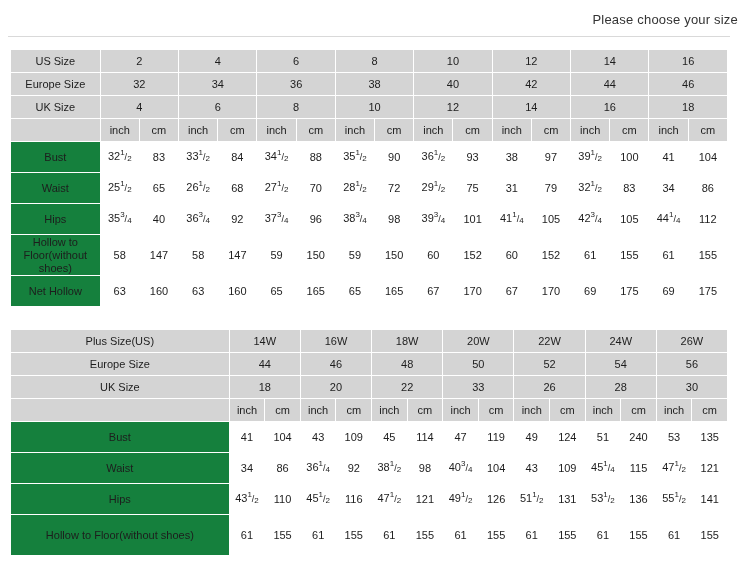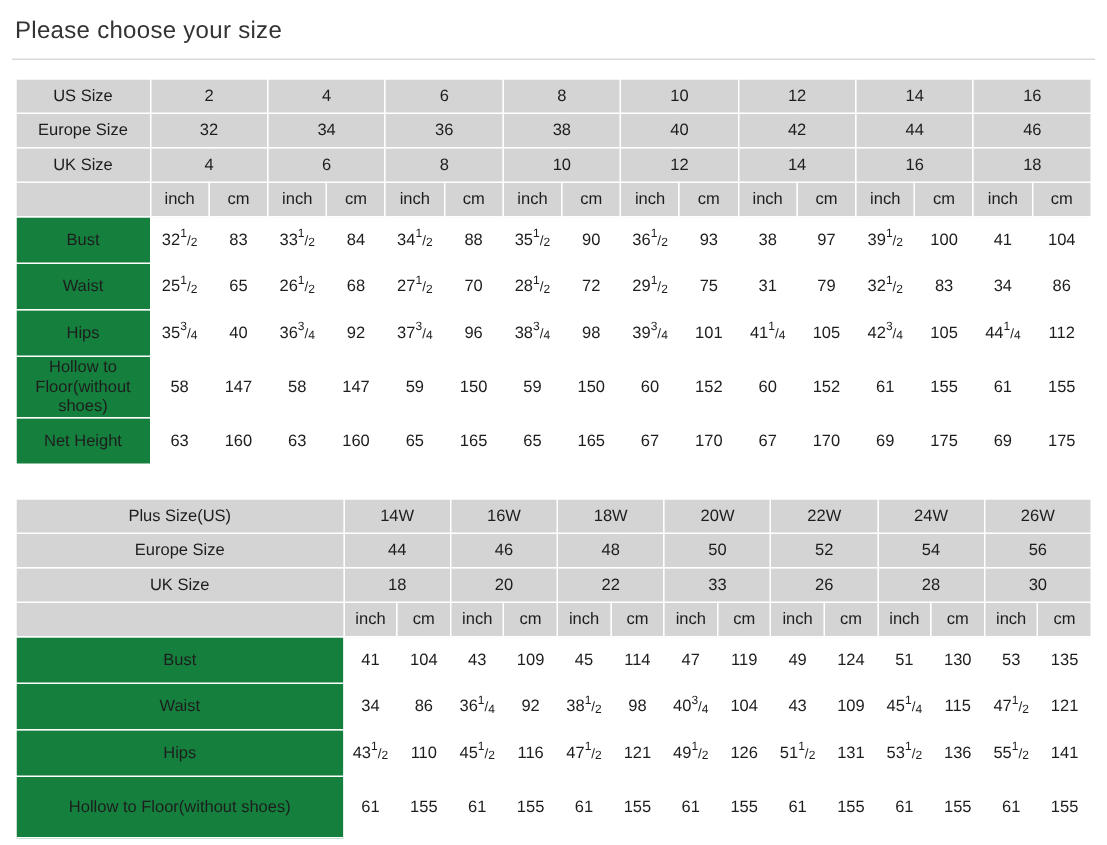--- a/index.html
+++ b/index.html
@@ -9,25 +9,26 @@
   }
   body {
     width: 738px;
     height: 563px;
     font-family: "Liberation Sans", sans-serif;
     color: #1a1a1a;
     position: relative;
     overflow: hidden;
   }
   #page-title {
-    font-size: 16px;
+    font-size: 13px;
     color: #333;
     padding: 12px 0 0 10px;
     font-weight: normal;
     letter-spacing: 0.2px;
+    text-align: right;
   }
   .title-rule {
     border-bottom: 1px solid #d9d9d9;
     margin: 9px 8px 0 8px;
   }
   table {
     border-collapse: collapse;
     table-layout: fixed;
     font-size: 11px;
   }
@@ -226,21 +227,21 @@
         <td class="cell tall">60</td>
         <td class="cell tall">152</td>
         <td class="cell tall">60</td>
         <td class="cell tall">152</td>
         <td class="cell tall">61</td>
         <td class="cell tall">155</td>
         <td class="cell tall">61</td>
         <td class="cell tall">155</td>
       </tr>
       <tr>
-        <td class="lbl mid">Net Height</td>
+        <td class="lbl mid">Net Hollow</td>
         <td class="cell mid">63</td>
         <td class="cell mid">160</td>
         <td class="cell mid">63</td>
         <td class="cell mid">160</td>
         <td class="cell mid">65</td>
         <td class="cell mid">165</td>
         <td class="cell mid">65</td>
         <td class="cell mid">165</td>
         <td class="cell mid">67</td>
         <td class="cell mid">170</td>
@@ -326,21 +327,21 @@
         <td class="cell mid">104</td>
         <td class="cell mid">43</td>
         <td class="cell mid">109</td>
         <td class="cell mid">45</td>
         <td class="cell mid">114</td>
         <td class="cell mid">47</td>
         <td class="cell mid">119</td>
         <td class="cell mid">49</td>
         <td class="cell mid">124</td>
         <td class="cell mid">51</td>
-        <td class="cell mid">130</td>
+        <td class="cell mid">240</td>
         <td class="cell mid">53</td>
         <td class="cell mid">135</td>
       </tr>
       <tr>
         <td class="lbl mid">Waist</td>
         <td class="cell mid">34</td>
         <td class="cell mid">86</td>
         <td class="cell mid"><span class="frac">36<sup>1</sup><span class="fbar">/</span><sub>4</sub></span></td>
         <td class="cell mid">92</td>
         <td class="cell mid"><span class="frac">38<sup>1</sup><span class="fbar">/</span><sub>2</sub></span></td>

